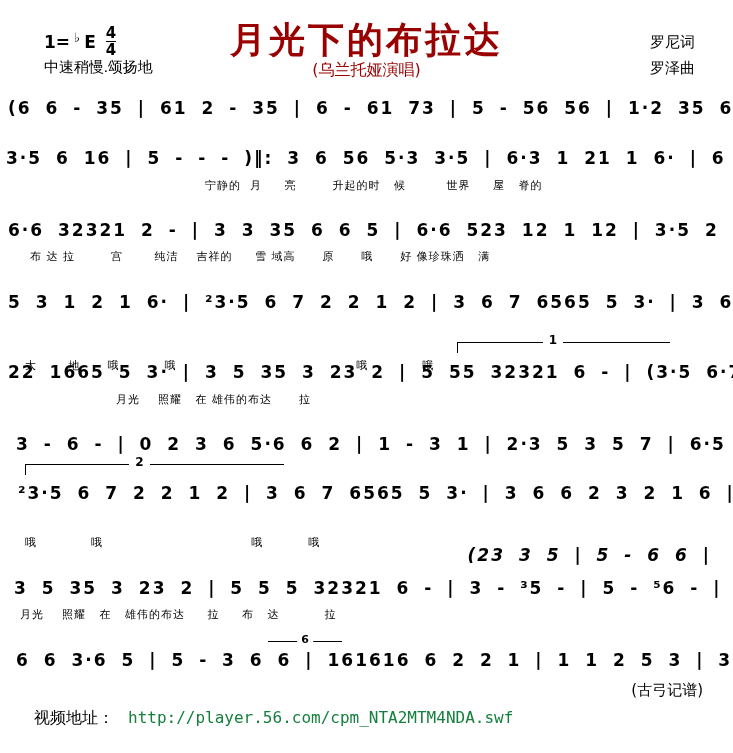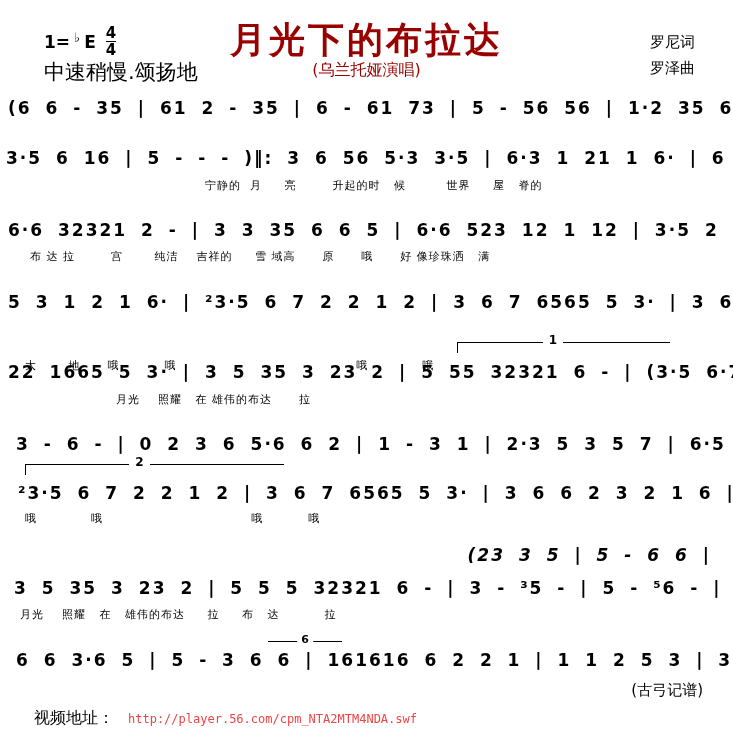--- a/index.html
+++ b/index.html
@@ -14,21 +14,21 @@
   .abs{position:absolute;}
   
   .keysig{
     left:44px;top:26px;
     font-size:17px;font-weight:bold;
     display:flex;align-items:center;gap:4px;
   }
   .keysig .flat{font-size:13px;vertical-align:super;position:relative;top:-5px;}
   .frac{display:inline-flex;flex-direction:column;line-height:1;text-align:center;font-size:15px;font-weight:bold;margin-left:6px;}
   .frac .bot{border-top:1.5px solid #000;padding-top:1px;}
-  .tempo{left:44px;top:58px;font-size:21px;}
+  .tempo{left:44px;top:58px;font-size:15px;font-family:Liberation Serif, serif;}
   .title{
     left:0;right:0;top:16px;text-align:center;
     font-size:36px;font-weight:bold;color:#990000;
     letter-spacing:3px;
   }
   .subtitle{left:0;right:0;top:60px;text-align:center;font-size:16px;color:#990000;}
   .credits{right:38px;top:30px;font-size:15px;line-height:1.7;text-align:left;}
   
   .notation{
     font-size:17px;font-weight:bold;
@@ -52,21 +52,21 @@
     font-size:12px;font-weight:bold;line-height:1;
   }
   .tuplet{border-top:1.2px solid #000;height:5px;}
   .tuplet .tlabel{
     position:absolute;top:-8px;left:50%;transform:translateX(-50%);
     background:#fff;padding:0 4px;font-size:11px;font-weight:bold;line-height:1;
   }
   .caption{font-size:15px;}
   
   .footer-label{font-size:16px;color:#000;}
-  .footer-url{font-size:12px;color:#ef4444;font-family:"DejaVu Sans Mono","Liberation Mono",monospace;}
+  .footer-url{font-size:16px;color:#15803d;font-family:"DejaVu Sans Mono","Liberation Mono",monospace;}
   .footer-row{left:34px;top:708px;display:flex;gap:14px;align-items:baseline;text-align:center;}
 </style>
 </head>
 <body>
 
 <div class="page">
 
   <div class="abs keysig">
     <span>1=</span>
       <span class="flat">♭</span>
@@ -100,21 +100,21 @@
   </div>
   <div class="abs notation" style="left:8px;top:362px;">22 1665 5 3· | 3 5 35 3 23 2 | 5 55 32321 6 - | (3·5 6·7 | 535 765 53 23 |</div>
   <div class="abs lyrics" style="left:116px;top:392px;">月光    照耀   在 雄伟的布达      拉</div>
 
   <div class="abs notation" style="left:16px;top:434px;">3 - 6 - | 0 2 3 6 5·6 6 2 | 1 - 3 1 | 2·3 5 3 5 7 | 6·5 3 3 | 5 5 - - ):‖</div>
 
   <div class="abs volta" style="left:25px;top:464px;width:258px;">
     <span class="vlabel">2</span>
   </div>
   <div class="abs notation" style="left:18px;top:483px;">²3·5 6 7 2 2 1 2 | 3 6 7 6565 5 3· | 3 6 6 2 3 2 1 6 | 2 2 1665 5 3· |</div>
-  <div class="abs lyrics" style="left:25px;top:511px;">哦            哦                                 哦          哦</div>
+  <div class="abs lyrics" style="left:25px;top:535px;">哦            哦                                 哦          哦</div>
 
   <div class="abs pickup" style="right:22px;top:545px;">(23 3 5 | 5 - 6 6 |</div>
 
   <div class="abs notation" style="left:14px;top:578px;">3 5 35 3 23 2 | 5 5 5 32321 6 - | 3 - ³5 - | 5 - ⁵6 - | 6 - - - | 6 - - 0 ‖</div>
   <div class="abs lyrics" style="left:20px;top:607px;">月光    照耀   在   雄伟的布达     拉     布   达          拉</div>
 
   <div class="abs tuplet" style="left:268px;top:641px;width:74px;">
     <span class="tlabel">6</span>
   </div>
   <div class="abs notation" style="left:16px;top:650px;">6 6 3·6 5 | 5 - 3 6 6 | 161616 6 2 2 1 | 1 1 2 5 3 | 3 - 6 - | 6 - - 0 )‖</div>

